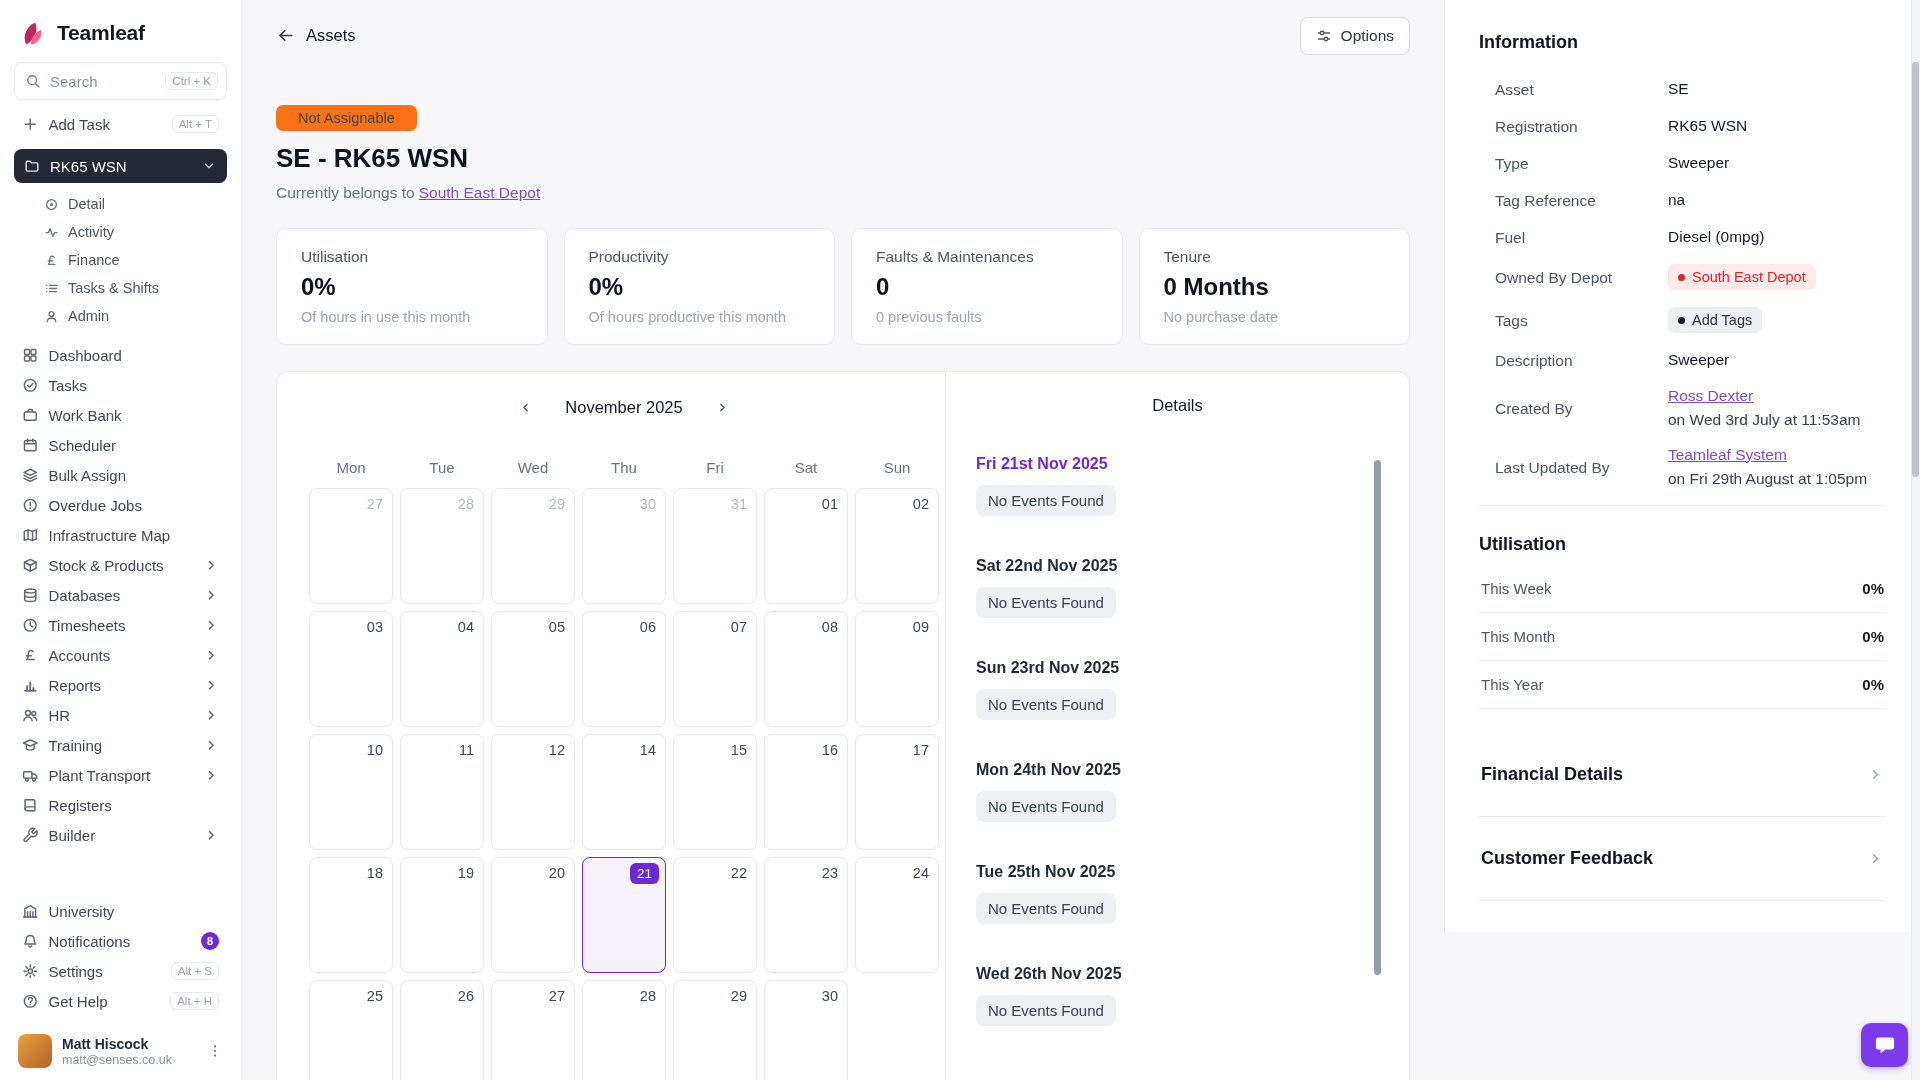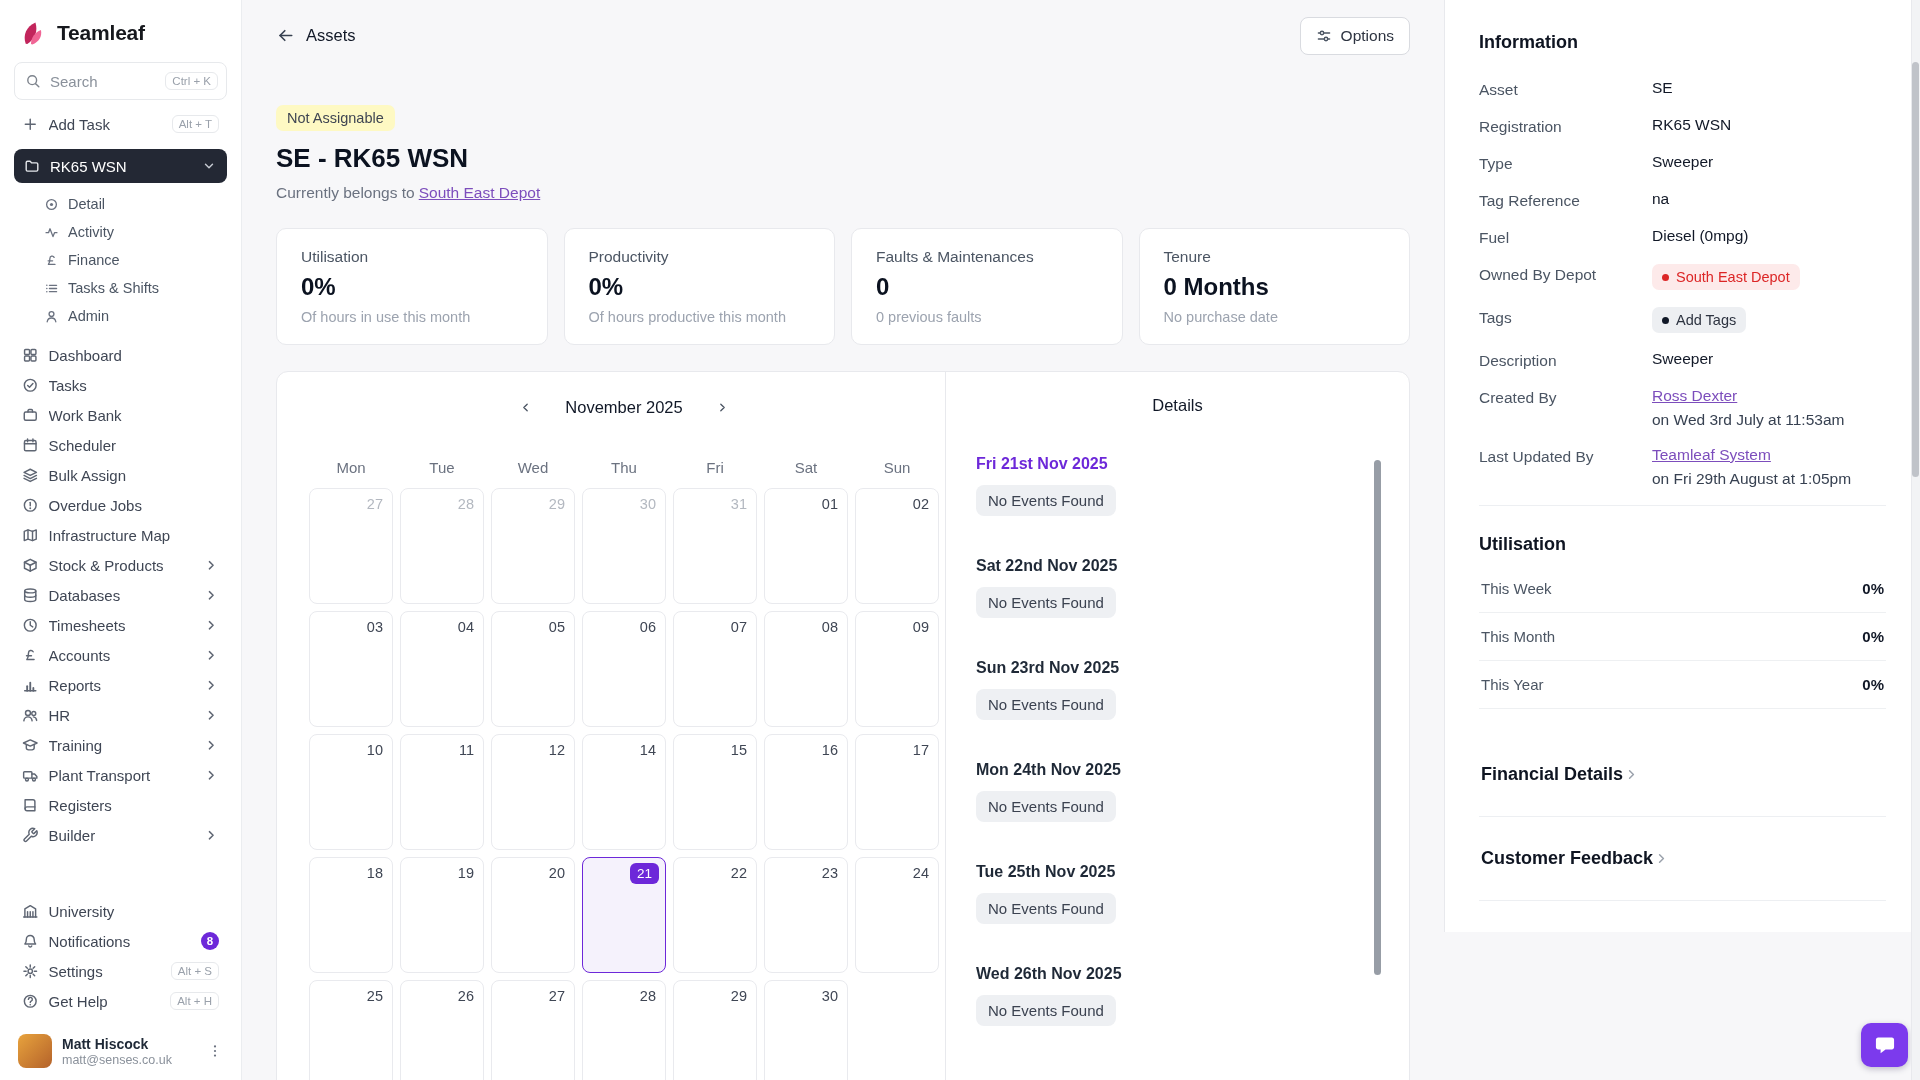--- a/index.html
+++ b/index.html
@@ -46,21 +46,21 @@
   .kebab { font-size: 16px; color: #6b7280; cursor: pointer; }
 
   
   .main { flex: 1; min-width: 0; display: flex; flex-direction: column; overflow: hidden; }
   .topbar { height: 71px; min-height: 71px; display: flex; align-items: center; justify-content: space-between; padding: 0 34px; }
   .breadcrumb { display: flex; align-items: center; gap: 11px; font-size: 16.5px; color: #111827; cursor: pointer; }
   .breadcrumb .icon { font-size: 19px; color: #374151; }
   .options-btn { display: inline-flex; align-items: center; gap: 9px; background: #fff; border: 1px solid #d9dbe0; border-radius: 8px; padding: 9px 15px; font-size: 15.5px; color: #2d3340; font-family: inherit; cursor: pointer; }
   .options-btn .icon { font-size: 16px; color: #4b5563; }
   .content { flex: 1; min-height: 0; padding: 0 34px; }
-  .badge { display: inline-block; background: #fef9c3; color: #3f4552; font-size: 14.5px; padding: 5px 11px; border-radius: 7px; margin-top: 34px; }
+  .badge { display: inline-block; background: #f97316; color: #3f4552; font-size: 14.5px; padding: 5px 22px; border-radius: 7px; margin-top: 34px; }
   .page-title { margin-top: 12px; font-size: 26px; font-weight: bold; color: #0b1220; }
   .subtitle { margin-top: 10px; font-size: 15.5px; color: #6b7280; }
   .subtitle a { color: #7c4dbc; text-decoration: underline; cursor: pointer; margin-left: 4px; }
   .stats { display: grid; grid-template-columns: repeat(4, 1fr); gap: 16px; margin-top: 26px; }
   .stat-card { background: #fff; border: 1px solid #e8e9ed; border-radius: 10px; padding: 19px 24px; }
   .stat-label { font-size: 15.5px; color: #4b5563; }
   .stat-value { font-size: 24px; font-weight: bold; color: #0b1220; margin-top: 7px; }
   .stat-caption { font-size: 14.5px; color: #9ca3af; margin-top: 8px; }
 
   
@@ -83,38 +83,38 @@
   .detail-entry { margin-bottom: 41px; }
   .entry-date { font-size: 16px; font-weight: bold; color: #1f2937; margin-top: 40px; }
   .entry-date.active { color: #6d28d9; }
   .no-events-chip { display: inline-block; margin-top: 12px; background: #eef0f3; color: #3b4250; font-size: 15px; padding: 7px 12px; border-radius: 8px; }
   .details-scrollbar { position: absolute; top: 88px; right: 28px; width: 7px; height: 515px; background: #979da6; border-radius: 4px; cursor: pointer; }
 
   
   .info-panel { width: 476px; min-width: 476px; height: 932px; background: #fff; border-left: 1px solid #e8e9ed; padding: 32px 34px 0; overflow: hidden; }
   .panel-title { font-size: 18px; font-weight: bold; color: #0f1522; }
   .fields { margin-top: 26px; }
-  .field-row { display: flex; align-items: flex-start; margin-bottom: 17px; }
+  .field-row { display: flex; align-items: center; margin-bottom: 17px; margin-left: 16px; }
   .field-label { width: 173px; min-width: 173px; font-size: 15.5px; color: #4b5563; padding-top: 2px; }
   .field-value { font-size: 15.5px; color: #111827; }
   .chip { display: inline-flex; align-items: center; gap: 7px; border-radius: 7px; padding: 5px 10px; font-size: 14.5px; }
   .chip .dot { width: 7px; height: 7px; border-radius: 50%; }
   .chip-red { background: #fdeaea; color: #dc2626; }
   .chip-red .dot { background: #dc2626; }
   .chip-neutral { background: #edeff2; color: #2d3340; cursor: pointer; }
   .chip-neutral .dot { background: #111827; }
   .value-link { color: #7c4dbc; text-decoration: underline; cursor: pointer; }
   .value-sub { margin-top: 6px; color: #374151; font-size: 15.5px; }
   .divider { height: 1px; background: #edeff2; margin: 12px 0 28px; }
   .util-rows { margin-top: 10px; }
   .util-row { display: flex; justify-content: space-between; align-items: center; padding: 15px 2px; border-bottom: 1px solid #eef0f2; }
   .util-label { font-size: 15px; color: #4b5563; }
   .util-value { font-size: 15px; font-weight: bold; color: #111827; }
   .accordions { margin-top: 24px; }
-  .accordion { display: flex; justify-content: flex-start; align-items: center; padding: 31px 2px; border-bottom: 1px solid #edeff2; cursor: pointer; }
+  .accordion { display: flex; justify-content: space-between; align-items: center; padding: 31px 2px; border-bottom: 1px solid #edeff2; cursor: pointer; }
   .acc-title { font-size: 18px; font-weight: bold; color: #0f1522; }
   .acc-chev { font-size: 17px; color: #9aa1ab; }
 
   
   .chat-fab { position: fixed; right: 12px; bottom: 13px; width: 47px; height: 44px; background: #7c3aed; border: none; border-radius: 10px; display: flex; align-items: center; justify-content: center; cursor: pointer; box-shadow: 0 2px 6px rgba(20,10,60,.25); }
   .chat-fab .icon { font-size: 22px; color: #fff; }
   .page-scrollbar { position: fixed; top: 0; right: 0; width: 9px; height: 100%; background: #f2f3f5; border-left: 1px solid #e8e9ed; }
   .page-scroll-thumb { position: absolute; top: 62px; right: 1px; width: 7px; height: 415px; background: #c0c3c9; border-radius: 4px; }
 </style>
 </head>

